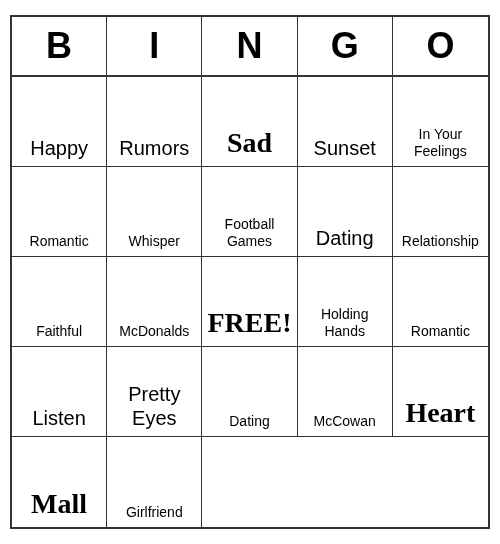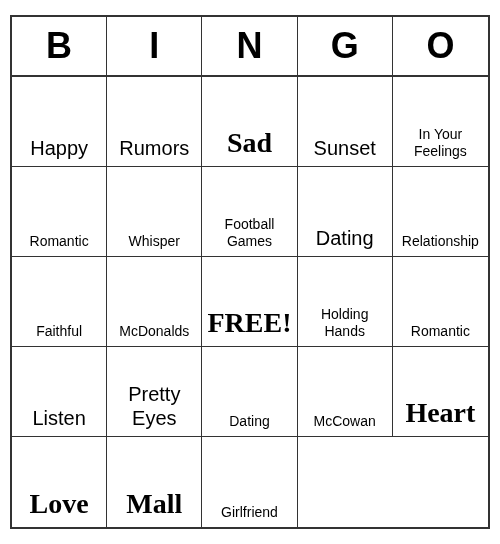--- a/index.html
+++ b/index.html
@@ -136,22 +136,19 @@
       <div class="bingo-cell">
         <span class="cell-text size-small">Dating</span>
       </div>
       <div class="bingo-cell">
         <span class="cell-text size-small">McCowan</span>
       </div>
       <div class="bingo-cell">
         <span class="cell-text size-large">Heart</span>
       </div>
       <div class="bingo-cell">
-        <span class="cell-text size-large">Love</span>
-      </div>
-      <div class="bingo-cell">
         <span class="cell-text size-large">Mall</span>
       </div>
       <div class="bingo-cell">
         <span class="cell-text size-small">Girlfriend</span>
       </div>
     </div>
 </div>
 
 </body></html>

